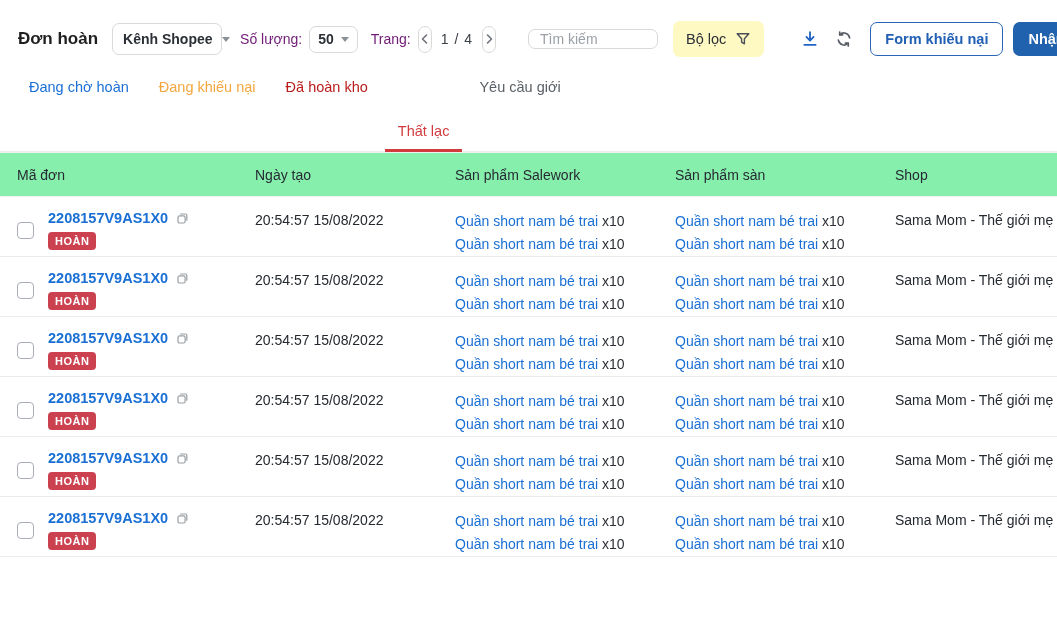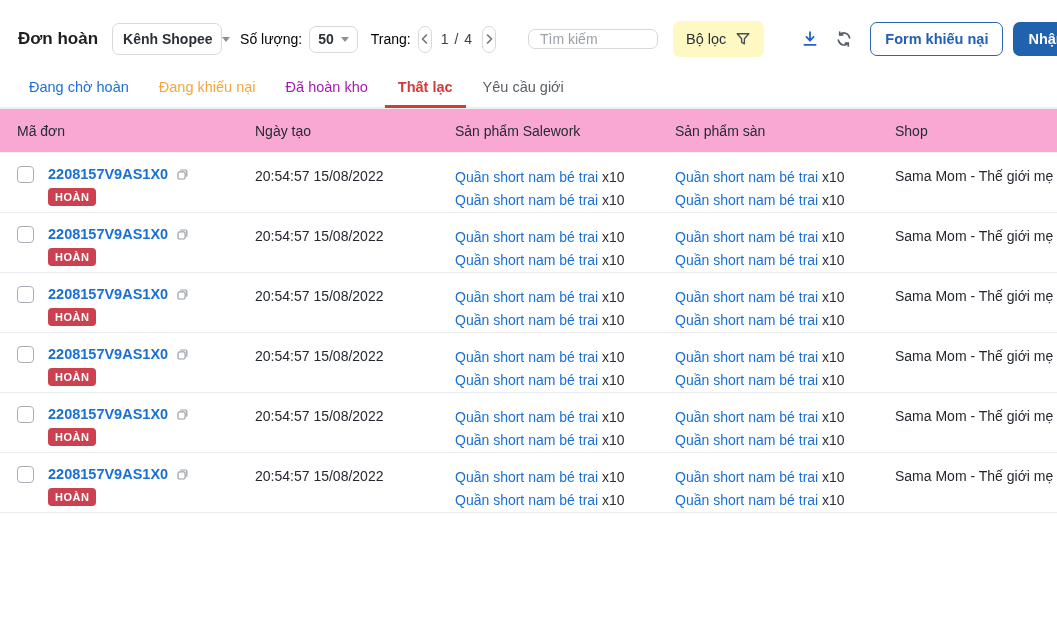--- a/index.html
+++ b/index.html
@@ -18,21 +18,21 @@
     height:32px; padding:0 10px; cursor:pointer; color:#2b2f36;font-weight:bold;
   }
   .select .caret {
     width:0; height:0; margin-left:9px;
     border-left:4.5px solid transparent; border-right:4.5px solid transparent;
     border-top:5px solid #8c9097;
   }
   .channel-select { width:110px; margin-right:18px; }
   .mini-select { height:27px; padding:0 8px; font-size:14px; margin-right:13px; }
   .mini-select .caret { margin-left:7px; }
-  .bar-label { color:#000000; margin-right:7px; }
+  .bar-label { color:#701a75; margin-right:7px; }
   .pg-btn {
     width:27px; height:27px; border:1px solid #d9d9d9; border-radius:8px; background:#fff;
     display:inline-flex; align-items:center; justify-content:center; cursor:pointer; padding:0;
   }
   .page-indicator { margin:0 9px; color:#3c4147; letter-spacing:1px; }
   .pg-gap { margin-right:32px; }
   .search-input {
     width:130px; height:20px; border:1px solid #d9d9d9; border-radius:7px;
     padding:0 11px; font:inherit; color:#24292f; outline:none; margin-right:15px;
   }
@@ -53,34 +53,34 @@
   .btn-primary {
     height:34px; border:none; border-radius:7px; background:#2062ad;
     color:#fff; font:inherit; font-weight:bold; font-size:14.5px; padding:0 15px; cursor:pointer;
   }
   
   .tabs { display:flex; padding:17px 0 0 16px; border-bottom:1px solid #ededed; }
   .tab {
     padding:0 13px 10px; margin-right:4px; margin-bottom:-1px; cursor:pointer;
     border-bottom:3px solid transparent; font-size:14.5px;
   }
-  .tab.active { font-weight:bold; }
+  .tab.active { font-weight:normal;margin-top:44px; }
   
   .table-wrap { width:1057px; overflow:hidden; }
   table { border-collapse:collapse; table-layout:fixed; width:1180px; }
   col.c1{width:238px} col.c2{width:200px} col.c3{width:220px} col.c4{width:220px} col.c5{width:302px}
   thead th {
-    background:#f9a8d4; border-top:1px solid #f0f0f0; border-bottom:1px solid #f0f0f0;
+    background:#86efac; border-top:1px solid #f0f0f0; border-bottom:1px solid #f0f0f0;
     height:44px; text-align:left; padding:0 17px; font-weight:500; color:#262b33; font-size:14px;
   }
   tbody td {
     border-bottom:1px solid #e9ebee; vertical-align:top; height:60px; padding:13px 17px 0 17px;
   }
   td.cell-order { padding-left:17px; }
-  .order-cell-flex { display:flex; align-items:flex-start; }
+  .order-cell-flex { display:flex; align-items:center; }
   .row-checkbox {
     appearance:none; -webkit-appearance:none; width:17px; height:17px; flex:0 0 17px;
     border:1.5px solid #a9aeb6; border-radius:4px; background:#fff; cursor:pointer; margin-right:14px;
   }
   .order-code-line { display:flex; align-items:center; gap:7px; }
   .order-code { color:#1a6fd4; font-weight:bold; font-size:14.5px; cursor:pointer; }
   .copy-icon { cursor:pointer; display:inline-flex; }
   .badge {
     display:inline-block; margin-top:6px; background:#cb4150; color:#fff;
     font-size:11px; font-weight:bold; letter-spacing:.5px; padding:3px 7px; border-radius:4px;
@@ -147,21 +147,21 @@
         </svg>
     </button>
 
     <button class="btn-outline">Form khiếu nại</button>
     <button class="btn-primary">Nhận hàng hoàn</button>
   </header>
 
   <nav class="tabs">
       <div class="tab" style="color: rgb(27, 111, 214);">Đang chờ hoàn</div>
       <div class="tab" style="color: rgb(243, 167, 62);">Đang khiếu nại</div>
-      <div class="tab" style="color: #a21caf;">Đã hoàn kho</div>
+      <div class="tab" style="color: #b91c1c;">Đã hoàn kho</div>
       <div class="tab active" style="color: rgb(210, 59, 62); border-bottom-color: rgb(210, 59, 62);">Thất lạc</div>
       <div class="tab" style="color: rgb(91, 96, 102);">Yêu cầu giới</div>
     </nav>
 
   <div class="table-wrap">
     <table>
       <colgroup>
           <col class="c1">
           <col class="c2">
           <col class="c3">

